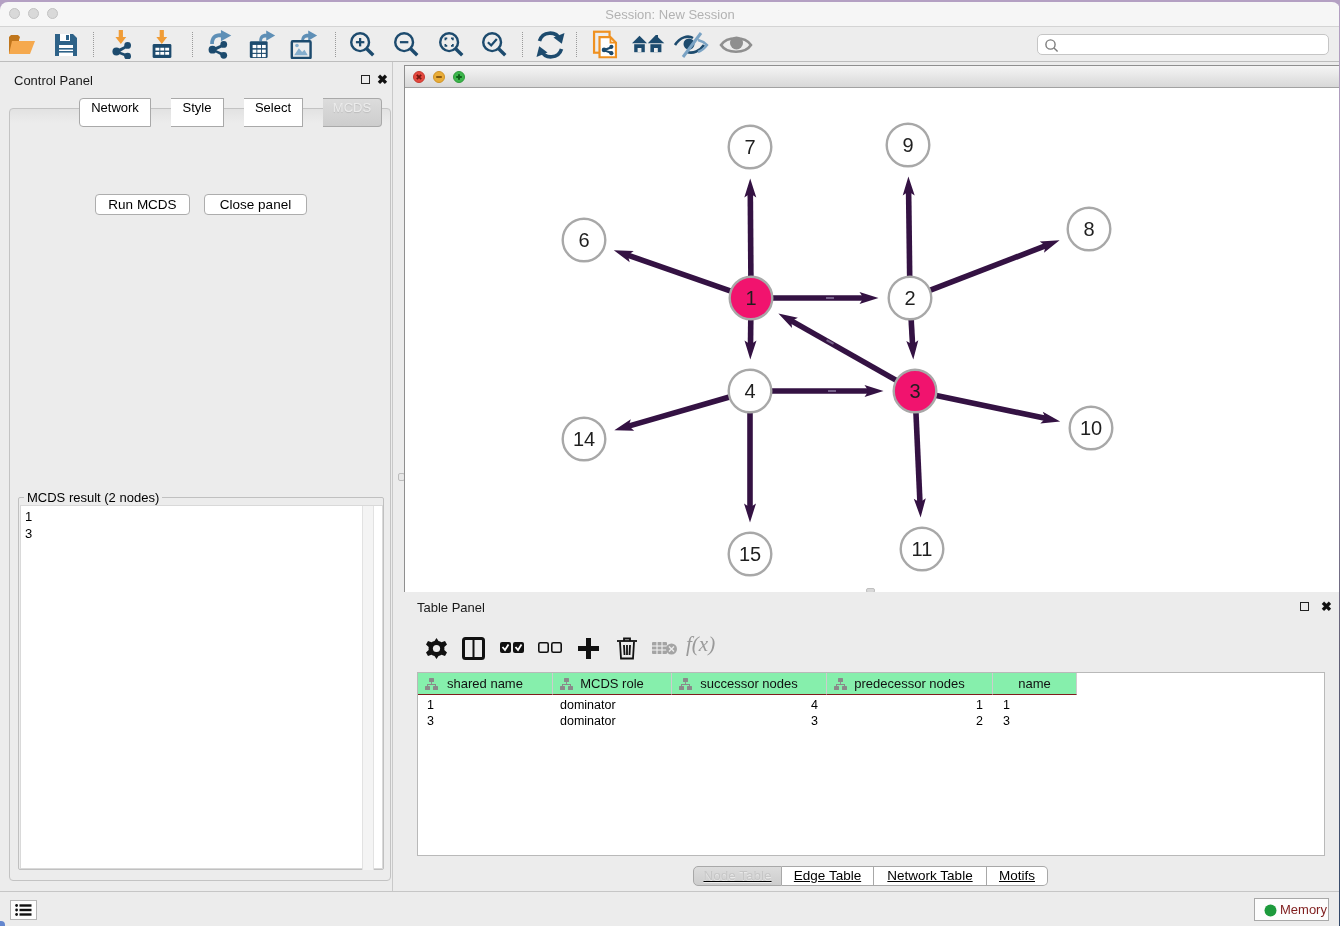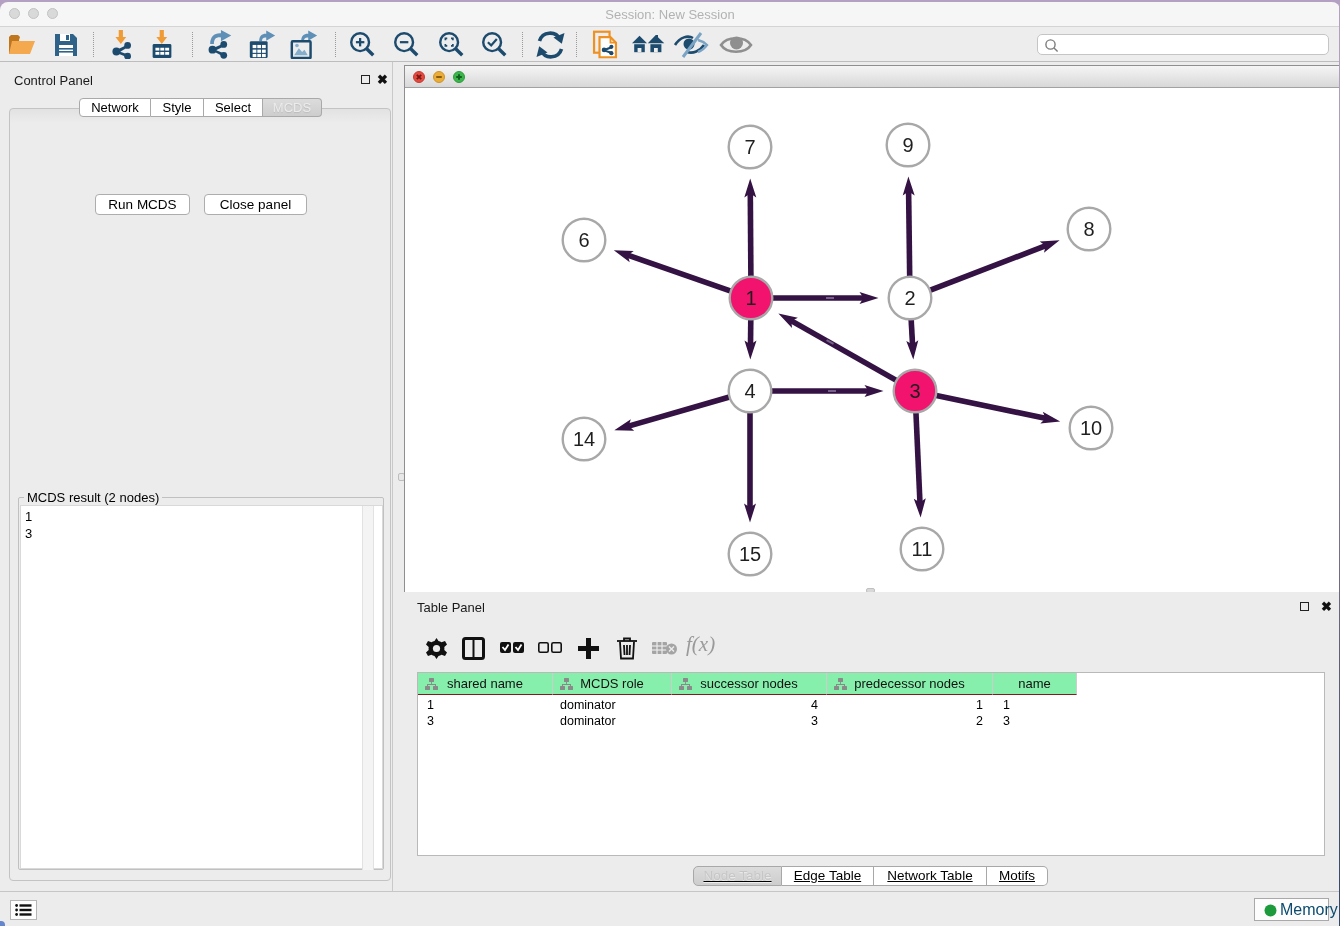--- a/index.html
+++ b/index.html
@@ -12,21 +12,21 @@
 .tl { position:absolute; top:6px; width:11px; height:11px; border-radius:50%; background:#d9d9d9; border:1px solid #c3c3c3; }
 #wtitle { position:absolute; top:5px; left:0; width:1340px; text-align:center; font-size:13px; color:#b2b2b2; }
 #toolbar { left:0; top:27px; width:1340px; height:35px; background:#ededed; border-bottom:1px solid #bdbdbd; }
 .tsep { position:absolute; top:5px; height:25px; width:1px; border-left:1px dotted #9a9a9a; }
 #searchbox { position:absolute; left:1037px; top:7px; width:292px; height:21px; background:#fff; border:1px solid #c5c5c5; border-radius:5px; }
 
 #cpanel { left:0; top:62px; width:393px; height:829px; background:#ececec; border-right:1px solid #c9c9c9; }
 .panehdr { font-size:13px; color:#1a1a1a; }
 .sqbtn { position:absolute; width:9px; height:9px; border:1.5px solid #222; }
 .xbtn { position:absolute; font-size:13px; font-weight:bold; color:#111; line-height:10px; }
-.tabrow { position:absolute; display:flex; height:19px; }
+.tabrow { position:absolute; display:flex; height:29px;gap:20px; }
 .tab { font-size:13px; color:#000; background:#fff; border:1px solid #a9a9a9; border-left:none; line-height:17px; text-align:center; }
 .tab.first { border-left:1px solid #a9a9a9; border-radius:4px 0 0 4px; }
 .tab.last { border-radius:0 4px 4px 0; }
 .tab.sel { background:linear-gradient(#dcdcdc,#cdcdcd); color:#ececec; text-shadow:0 1px 1px #bbb; }
 #cpcontent { position:absolute; left:9px; top:46px; width:382px; height:773px; border:1px solid #c3c3c3; border-radius:4px; background:linear-gradient(#e2e2e2, #ececec 14px); }
 #optlabel { position:absolute; left:0; top:30px; width:382px; text-align:center; font-size:13.5px; color:#000; }
 #combo { position:absolute; left:35px; top:51px; width:311px; height:22px; background:#fff; border:1px solid #ababab; border-radius:5px; font-size:13.5px; line-height:20px; padding-left:13px; color:#000; }
 .btn { position:absolute; height:21px; background:#fff; border:1px solid #adadad; border-radius:4px; font-size:13.5px; line-height:19px; text-align:center; color:#000; }
 #groupbox { position:absolute; left:8px; top:388px; width:366px; height:373px; border:1px solid #c0c0c0; border-radius:2px; }
 #grouplabel { position:absolute; left:5px; top:-8px; background:#ececec; padding:0 3px; font-size:13px; color:#000; }
@@ -44,21 +44,21 @@
 #ttoolbar { position:absolute; left:13px; top:38px; width:910px; height:36px; }
 #ttable { position:absolute; left:13px; top:80px; width:908px; height:184px; background:#fff; border:1px solid #b9b9b9; }
 .th { position:absolute; top:0; height:22px; background:#86efac; border-right:1px solid #cdcdcd; border-bottom:1px solid #7f1d1d; font-size:13px; color:#111; text-align:center; line-height:21px; }
 .treeicon { position:absolute; left:7px; top:5px; }
 .td { position:absolute; font-size:12.5px; color:#000; }
 #btabs { position:absolute; left:289px; top:274px; display:flex; height:20px;text-decoration:underline; }
 .btab { font-size:13.5px; color:#000; background:#fff; border:1px solid #a8a8a8; border-left:none; line-height:18px; text-align:center; }
 
 #statusbar { left:0; top:891px; width:1340px; height:35px; background:#ececec; border-top:1px solid #c6c6c6; }
 #listbtn { position:absolute; left:10px; top:8px; width:27px; height:20px; background:#fdfdfd; border:1px solid #b5b5b5; }
-#membtn { position:absolute; left:1254px; top:6px; width:75px; height:23px; background:#fdfdfd; border:1px solid #a9a9a9; font-size:16px; color:#0c4a6e; line-height:21px; text-align:left; padding-left:25px; }
+#membtn { position:absolute; left:1254px; top:6px; width:75px; height:23px; background:#fdfdfd; border:1px solid #a9a9a9; font-size:13px; color:#7f1d1d; line-height:21px; text-align:left; padding-left:25px; }
 #redge { left:1338.5px; top:0; width:1.5px; height:926px; background:linear-gradient(#b4a0c3 0%,#a294b2 35%,#636077 70%,#32486a 100%); }
 </style>
 </head>
 <body>
 <div id="app">
 <div id="purpletop" class="abs"></div>
 <div id="titlebar" class="abs">
   <div class="tl" style="left:9px"></div>
   <div class="tl" style="left:28px"></div>
   <div class="tl" style="left:47px"></div>

